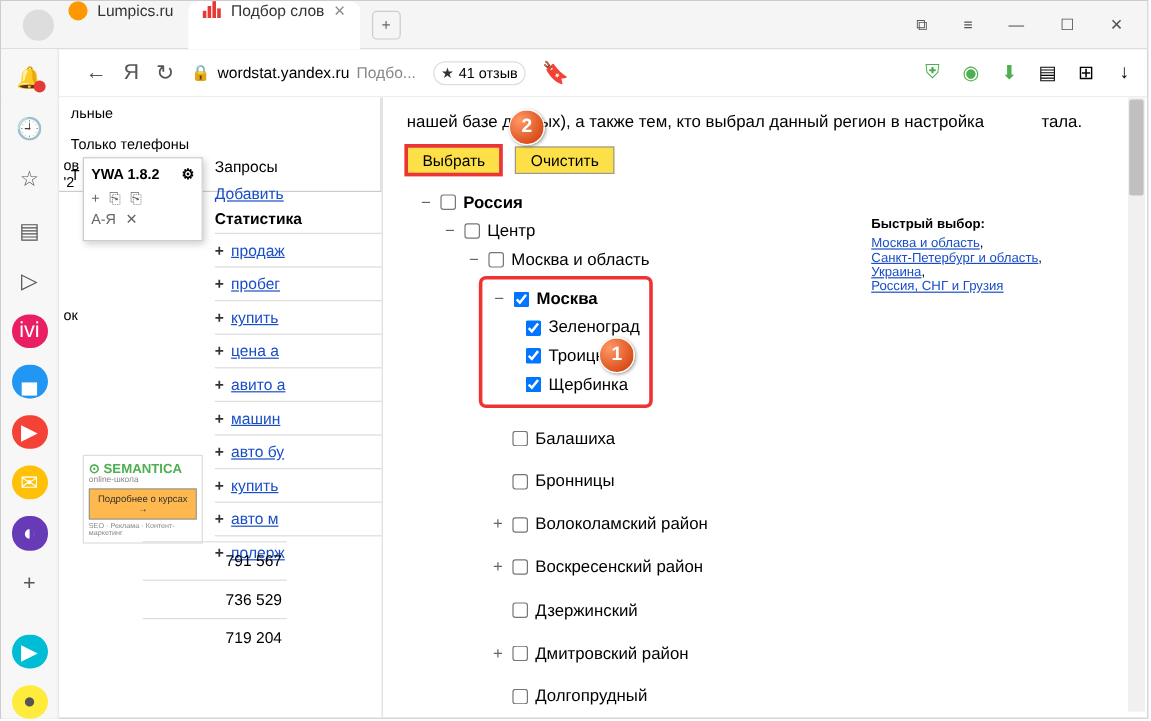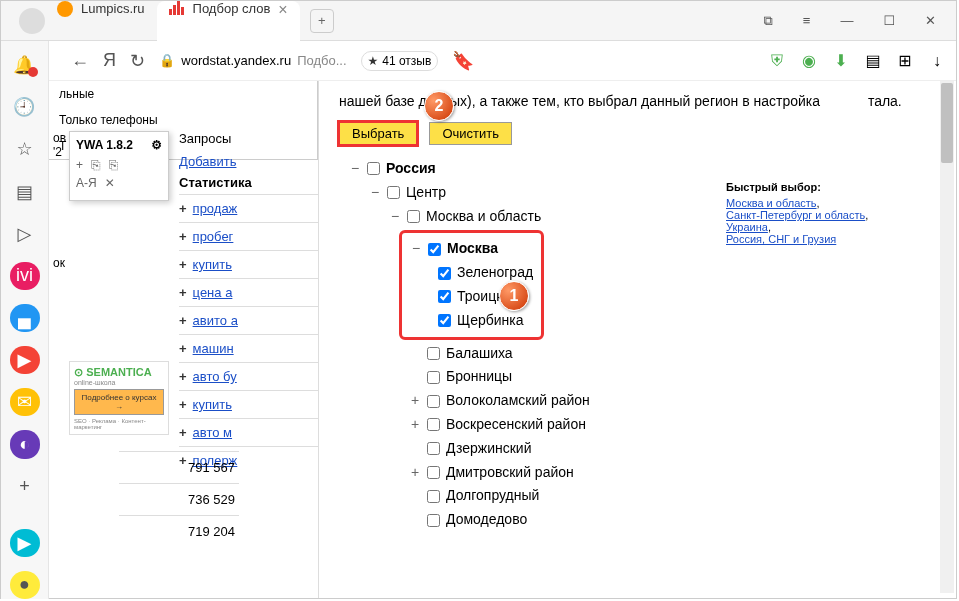--- a/index.html
+++ b/index.html
@@ -39,21 +39,21 @@
 .sb-ic.color { color: #fff; border-radius: 14px; }
 
 
 .content { position: absolute; left: 48px; top: 80px; right: 0; bottom: 0; display: flex; overflow: hidden; }
 .leftcol { width: 270px; border-right: 1px solid #ddd; position: relative; overflow: hidden; }
 .tabs2 { display: flex; border-bottom: 1px solid #ccc; font-size: 12px; flex-direction: column; }
 .tabs2 div { padding: 6px 10px; border-right: 1px solid #ccc; }
 .ywa-panel { position: absolute; left: 20px; top: 50px; width: 100px; background: #fff; border: 1px solid #ccc; box-shadow: 2px 2px 6px rgba(0,0,0,0.2); z-index: 5; padding: 6px; font-size: 12px; }
 .ywa-panel .hdr { display: flex; justify-content: space-between; font-weight: bold; margin-bottom: 6px; }
 .ywa-panel .row { display: flex; gap: 8px; margin: 4px 0; color: #666; }
-.semantica { position: absolute; left: 20px; top: 280px; width: 100px; background: #fff; border: 1px solid #ddd; padding: 4px; font-size: 9px; }
+.semantica { position: absolute; left: 20px; top: 298px; width: 100px; background: #fff; border: 1px solid #ddd; padding: 4px; font-size: 9px; }
 .semantica .logo { color: #4caf50; font-weight: bold; font-size: 11px; }
 .semantica .btn { background: #ffb84d; color: #333; padding: 3px; text-align: center; margin: 3px 0; font-size: 8px; }
 
 .queries { position: absolute; left: 130px; top: 50px; width: 170px; }
 .queries h4 { font-size: 13px; font-weight: normal; margin-bottom: 8px; }
 .link { color: #1a4ec7; text-decoration: underline; cursor: pointer; }
 .qrow { border-top: 1px solid #ddd; padding: 6px 0; display: flex; align-items: center; gap: 6px; font-size: 13px; }
 .qrow .plus { font-weight: bold; color: #333; }
 
 .nums { position: absolute; left: 70px; top: 370px; width: 120px; text-align: right; font-size: 13px; }
@@ -65,21 +65,21 @@
 .btn-row { display: flex; gap: 12px; margin-bottom: 12px; align-items: center; }
 .btn { padding: 3px 12px; background: #fde047; border: 1px solid #999; cursor: pointer; font-size: 13px; }
 .btn.hl { outline: 3px solid #e33; outline-offset: -1px; }
 
 .tree { margin-left: 10px; font-size: 14px; line-height: 1.7; }
 .node { display: flex; align-items: center; gap: 6px; }
 .toggle { color: #666; width: 12px; text-align: center; cursor: pointer; }
 .cb { width: 13px; height: 13px; }
 .indent1 { margin-left: 20px; }
 .indent2 { margin-left: 40px; }
-.indent3 { margin-left: 60px; }
+.indent3 { margin-left: 60px; margin-top: 12px; }
 .red-box { border: 3px solid #e33; border-radius: 6px; padding: 4px 8px; margin: 2px 0; display: inline-block; }
 
 .quick { position: absolute; right: 30px; top: 100px; font-size: 11px; width: 200px; }
 .quick b { display: block; margin-bottom: 4px; }
 
 .callout { width: 30px; height: 30px; border-radius: 50%; background: radial-gradient(circle at 30% 30%, #ff9966, #cc3300); color: #fff; font-weight: bold; display: flex; align-items: center; justify-content: center; font-size: 16px; position: absolute; box-shadow: 1px 1px 3px rgba(0,0,0,0.4); border: 1px solid #fff; }
 
 .vscroll { position: absolute; right: 2px; top: 90px; width: 14px; height: 490px; background: #f0f0f0; }
 .vscroll .thumb { position: absolute; left: 1px; top: 20px; width: 12px; height: 120px; background: #c0c0c0; border-radius: 2px; }
 .vscroll .thumb2 { position: absolute; left: 1px; top: 0; width: 12px; height: 80px; background: #c0c0c0; border-radius: 2px; }

